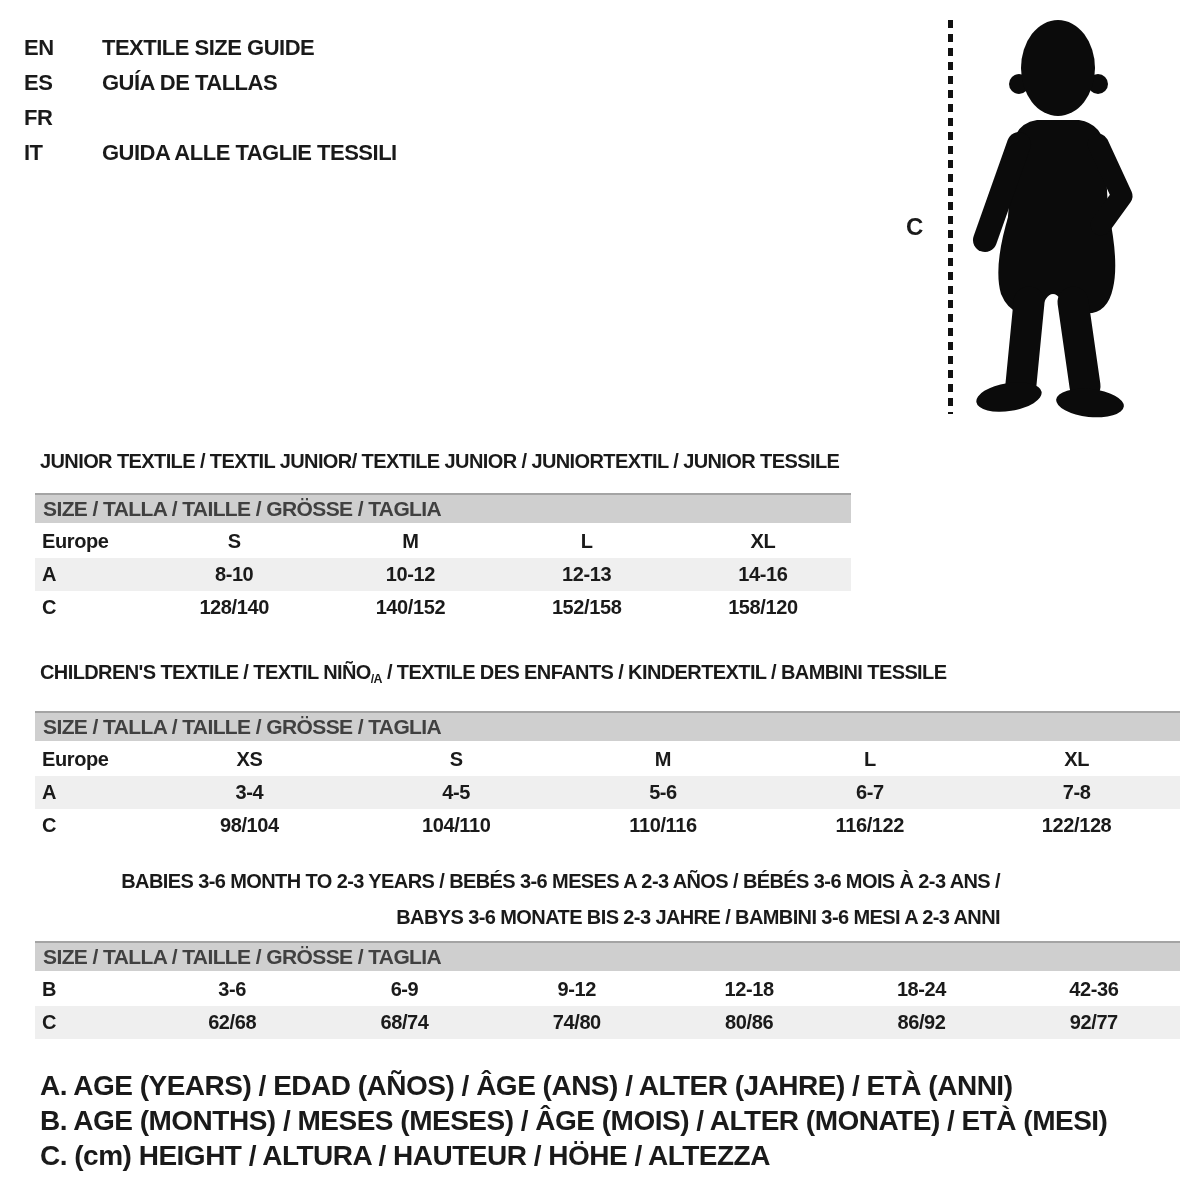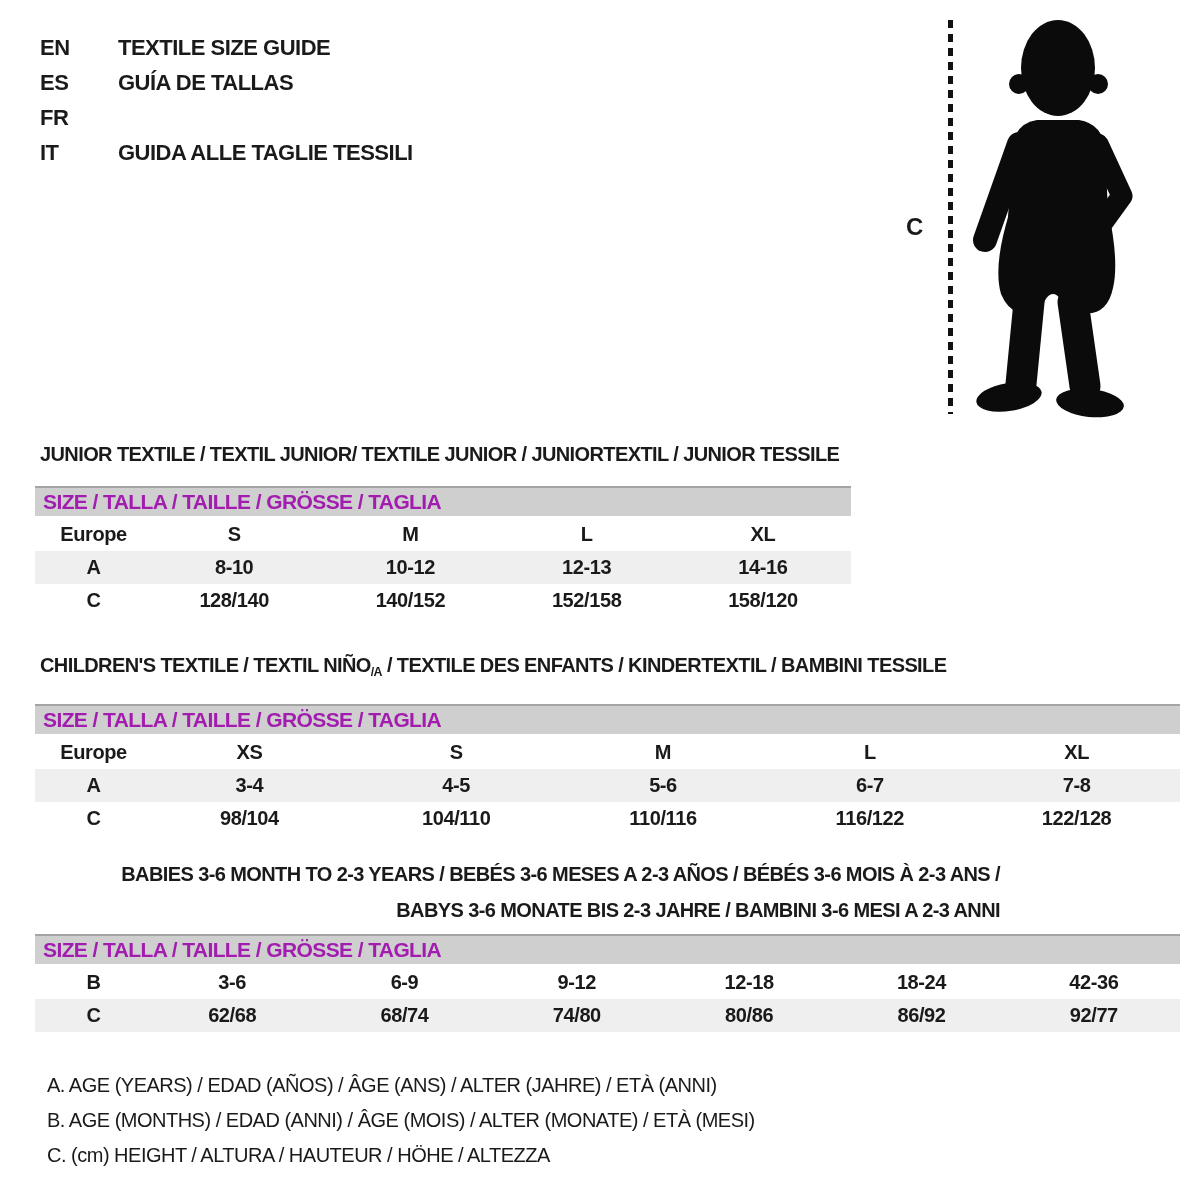--- a/index.html
+++ b/index.html
@@ -9,21 +9,21 @@
     height: 1200px;
     background: #ffffff;
     font-family: "Liberation Sans", sans-serif;
     color: #1a1a1a;
     overflow: hidden;
   }
 
   
   .langs {
     position: absolute;
-    left: 40px;
+    left: 24px;
     top: 30px;
   }
   .lang-row {
     display: grid;
     grid-template-columns: 78px auto;
     line-height: 35px;
     font-size: 22px;
     font-weight: bold;
     letter-spacing: -0.5px;
     white-space: nowrap;
@@ -51,79 +51,78 @@
     top: 18px;
   }
 
   
   .sec { position: absolute; left: 35px; }
   #sec-junior   { top: 437px; width: 816px; }
   #sec-children { top: 648px; width: 1145px; }
   #sec-babies   { top: 852px; width: 1145px; }
 
   .sec-title {
-    margin: 4px 0 19px 0;
+    margin: 11px 0 19px 0;
     padding-left: 5px;
     font-size: 20px;
     font-weight: bold;
     letter-spacing: -0.6px;
     white-space: nowrap;
     line-height: 26px;
   }
   #sec-babies .sec-title { white-space: normal; line-height: 36px; margin-bottom: 6px; max-width: 960px; text-align: right; }
   .sec-title .sub { font-size: 0.62em; vertical-align: -4px; }
 
   .size-bar {
     height: 28px;
     line-height: 28px;
     background: #cfcfcf;
     border-top: 2px solid #a4a4a4;
     margin-bottom: 2px;
     padding-left: 8px;
     font-size: 21px;
     font-weight: bold;
     letter-spacing: -0.6px;
-    color: #a21caf;
+    color: #404040;
   }
 
   .size-table {
     width: 100%;
     border-collapse: collapse;
     table-layout: fixed;
   }
   .size-table tr { height: 33px; }
   .size-table tr.shaded { background: #efefef; }
   .size-table th.row-label {
     width: 103px;
-    text-align: center;
+    text-align: left;
     padding-left: 7px;
     font-size: 20px;
     font-weight: bold;
     letter-spacing: -0.4px;
   }
   .size-table td {
     text-align: center;
     font-size: 20px;
     font-weight: bold;
     letter-spacing: -0.4px;
   }
 
   
   .legend {
     position: absolute;
     left: 40px;
     top: 1068px;
   }
   .legend-line {
     line-height: 35px;
-    font-size: 20px;
-    font-weight: normal;
+    font-size: 28px;
+    font-weight: bold;
     letter-spacing: -0.5px;
     white-space: nowrap;
-    margin-left: 7px;
   }
 </style>
 </head>
 <body>
 
 <div class="sheet">
 
   <div class="langs" id="langs">
       <div class="lang-row">
         <span>EN</span>
@@ -260,17 +259,17 @@
             <td>80/86</td>
             <td>86/92</td>
             <td>92/77</td>
           </tr>
         </tbody>
     </table>
   </section>
 
   <div class="legend">
     <div class="legend-line">A. AGE (YEARS) / EDAD (AÑOS) / ÂGE (ANS) / ALTER (JAHRE) / ETÀ (ANNI)</div>
-    <div class="legend-line">B. AGE (MONTHS) / EDAD (ANNI) / ÂGE (MOIS) / ALTER (MONATE) / ETÀ (MESI)</div>
+    <div class="legend-line">B. AGE (MONTHS) / MESES (MESES) / ÂGE (MOIS) / ALTER (MONATE) / ETÀ (MESI)</div>
     <div class="legend-line">C. (cm) HEIGHT / ALTURA / HAUTEUR / HÖHE / ALTEZZA</div>
   </div>
 
 </div>
 
 </body></html>

